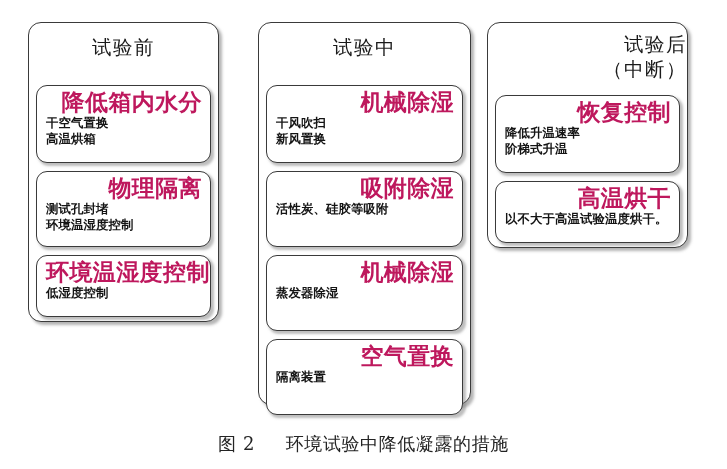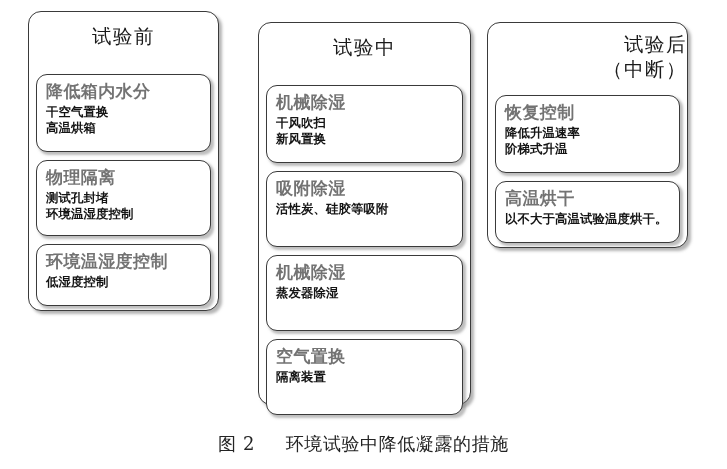--- a/index.html
+++ b/index.html
@@ -27,21 +27,21 @@
 
   
   .phase-column {
     position: absolute;
     box-sizing: border-box;
     background: #ffffff;
     border: 1.6px solid #3a3a3a;
     border-radius: 13px;
     box-shadow: 3px 3px 3px rgba(120,120,120,0.55);
   }
-  #phase-col-0 { left: 28px;  top: 11px; width: 191px; height: 300px; font-family: Liberation Serif, serif; }
+  #phase-col-0 { left: 28px;  top: 22px; width: 191px; height: 300px; font-family: Liberation Serif, serif; }
   #phase-col-1 { left: 258px; top: 22px; width: 213px; height: 383px; }
   #phase-col-2 { left: 487px; top: 22px; width: 201px; height: 226px; }
 
   .phase-title {
     text-align: center;
     font-size: 19.5px;
     line-height: 25px;
     letter-spacing: 1.5px;
     color: #1a1a1a;
     font-weight: 400;
@@ -70,26 +70,27 @@
     box-shadow: 2.5px 2.5px 2.5px rgba(125,125,125,0.5);
     margin-bottom: 8px;
     padding: 5px 8px 6px 9px;
     overflow: hidden;
   }
   .measure-card.h-tall  { height: 78px; }
   .measure-card.h-mid   { height: 76px; }
   .measure-card.h-short { height: 62px; }
 
   .card-title {
-    font-size: 17px;
+    font-size: 23px;
     line-height: 23px;
     font-weight: bold;
     letter-spacing: 0.4px;
-    color: #737373;
+    color: #be185d;
     white-space: nowrap;
+    text-align: right;
   }
   .card-desc-list {
     margin: 1px 0 0 0;
     padding: 0;
     list-style: none;
   }
   .card-desc-list li {
     font-size: 12.4px;
     line-height: 16px;
     font-weight: bold;

